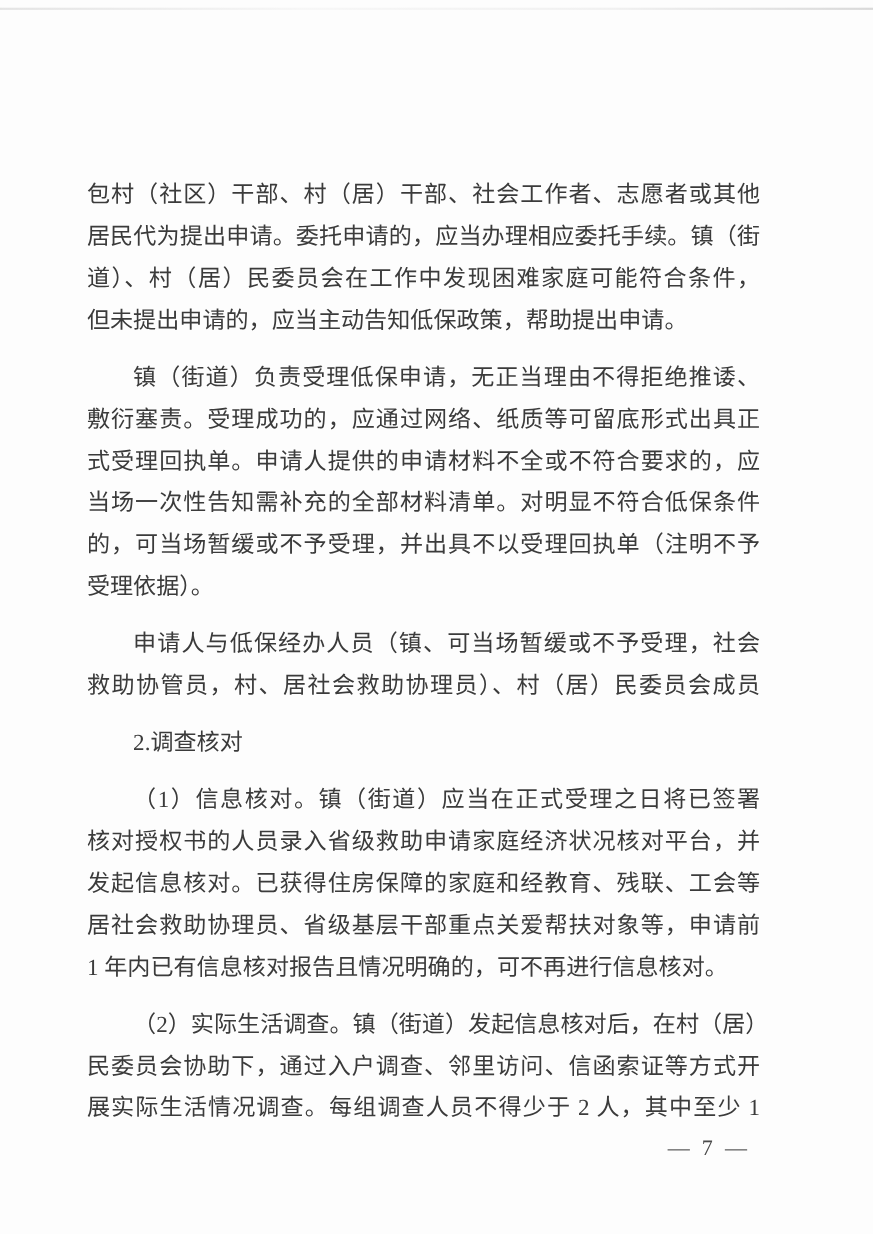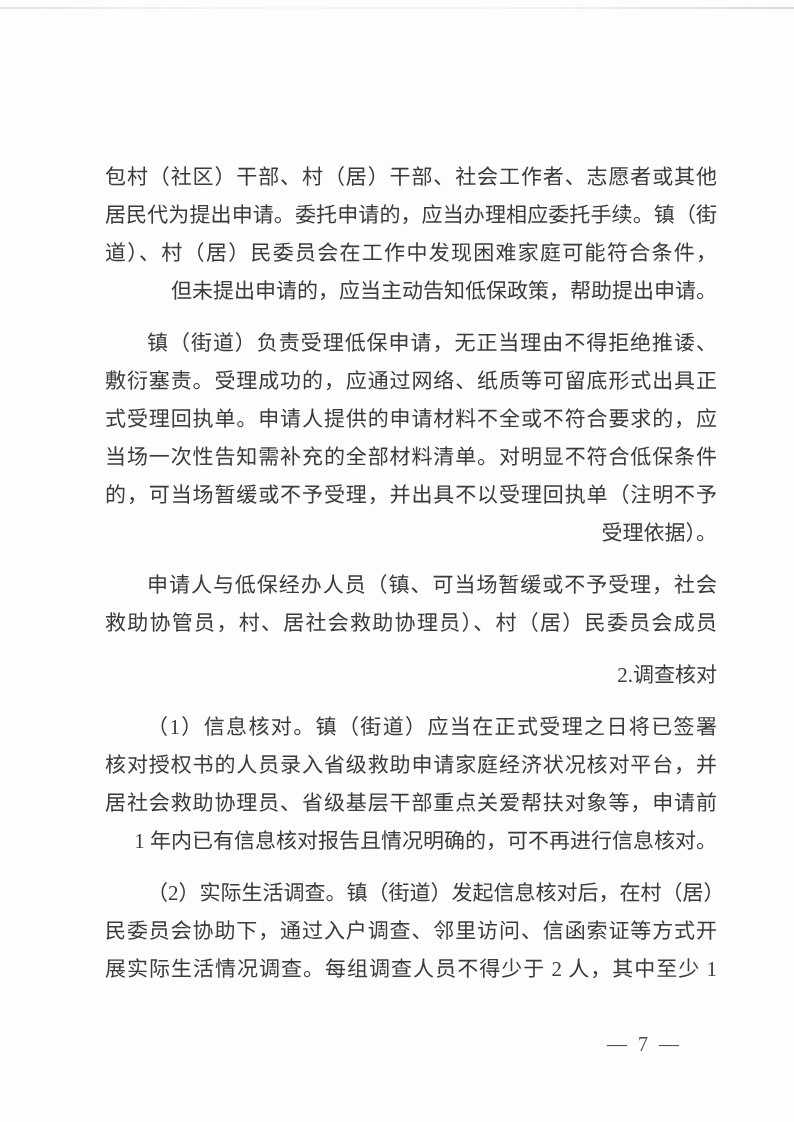--- a/index.html
+++ b/index.html
@@ -23,32 +23,32 @@
     width: 100%;
     height: 2px;
     background: linear-gradient(90deg,
       rgba(170,170,170,0.30) 0%,
       rgba(190,190,190,0.10) 35%,
       rgba(185,185,185,0.18) 70%,
       rgba(150,150,150,0.35) 100%);
   }
   .content {
     position: absolute;
-    left: 105px;
+    left: 79px;
     top: 158px;
     width: 612px;
     font-size: 21px;
     line-height: 38px;
     color: #3b3b3b;
   }
   .paragraph { margin: 0; }
   .paragraph + .paragraph { margin-top: 5px; }
   .line {
     white-space: normal;
-    text-align: right;
+    text-align: left;
   }
   .line.fill {
     text-align: justify;
     text-align-last: justify;
   }
   .line.indent {
     text-indent: 2em;
     margin-top: 14px;
   }
   .page-number {
@@ -86,20 +86,21 @@
       <div class="paragraph">
         <div class="line indent fill">申请人与低保经办人员（镇、可当场暂缓或不予受理，社会</div>
         <div class="line fill">救助协管员，村、居社会救助协理员）、村（居）民委员会成员</div>
       </div>
       <div class="paragraph">
         <div class="line indent">2.调查核对</div>
       </div>
       <div class="paragraph">
         <div class="line indent fill">（1）信息核对。镇（街道）应当在正式受理之日将已签署</div>
         <div class="line fill">核对授权书的人员录入省级救助申请家庭经济状况核对平台，并</div>
+        <div class="line fill">发起信息核对。已获得住房保障的家庭和经教育、残联、工会等</div>
         <div class="line fill">居社会救助协理员、省级基层干部重点关爱帮扶对象等，申请前</div>
         <div class="line">1 年内已有信息核对报告且情况明确的，可不再进行信息核对。</div>
       </div>
       <div class="paragraph">
         <div class="line indent fill">（2）实际生活调查。镇（街道）发起信息核对后，在村（居）</div>
         <div class="line fill">民委员会协助下，通过入户调查、邻里访问、信函索证等方式开</div>
         <div class="line fill">展实际生活情况调查。每组调查人员不得少于 2 人，其中至少 1</div>
       </div>
     </div>
   <div class="page-number">— 7 —</div>

